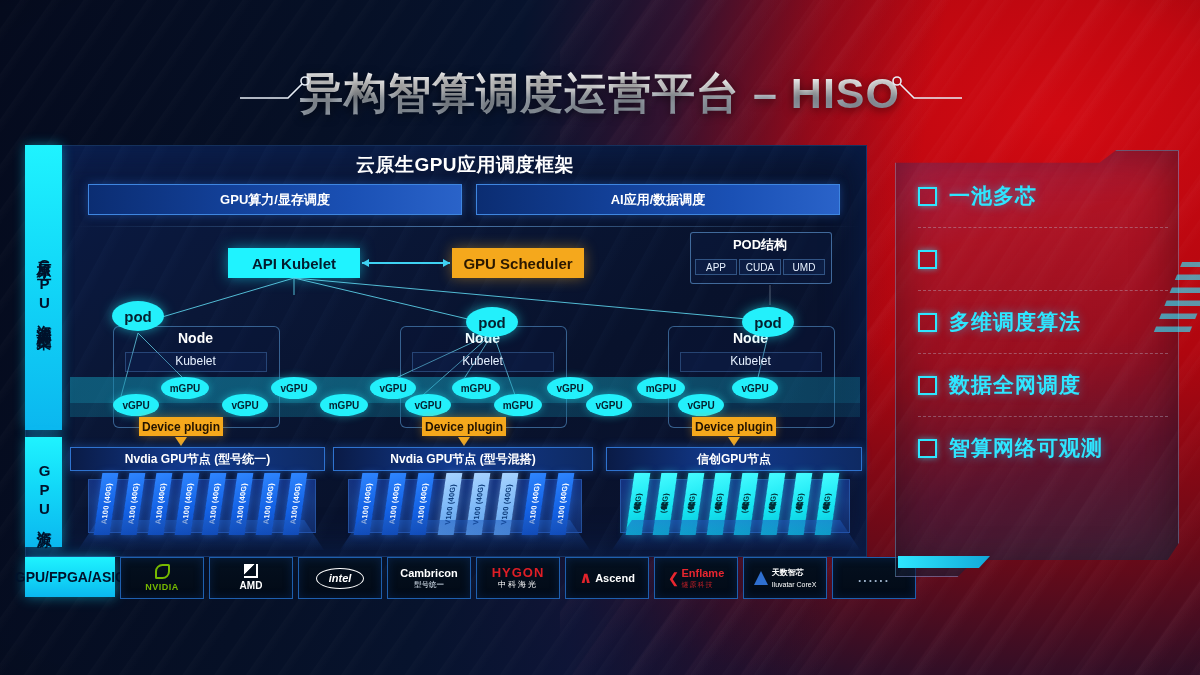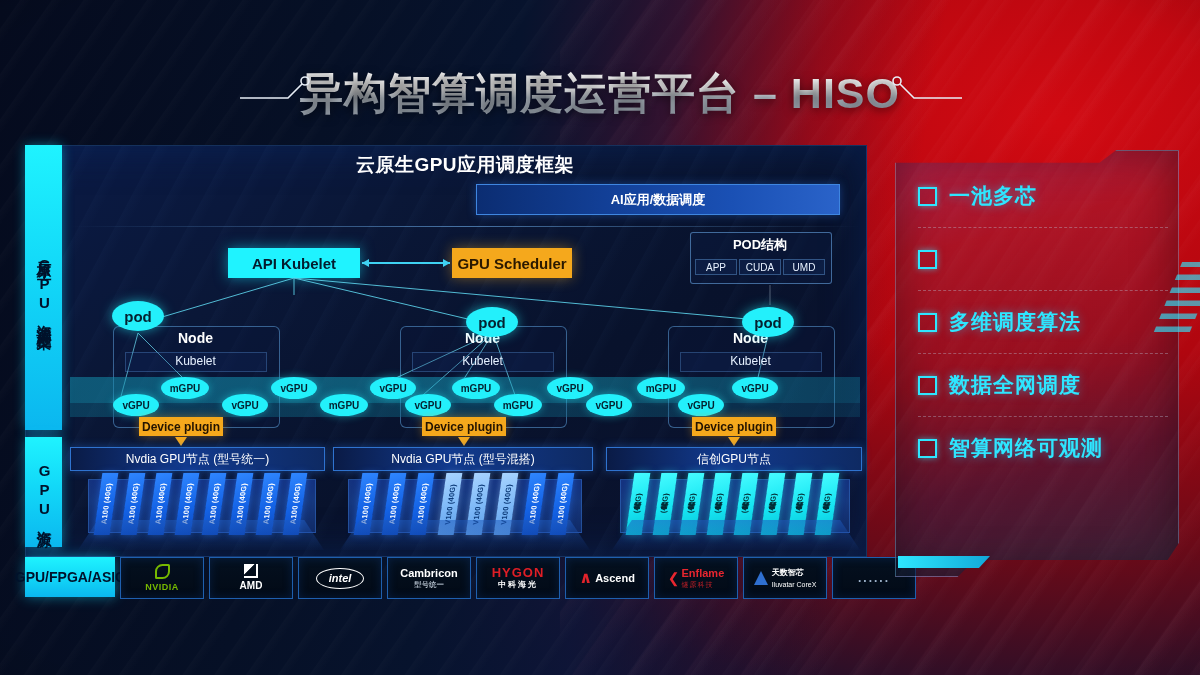--- a/index.html
+++ b/index.html
@@ -111,21 +111,21 @@
     position:absolute;left:70px;top:226px;width:790px;height:1px;
     background:linear-gradient(90deg,rgba(90,160,255,0),rgba(120,190,255,.55),rgba(90,160,255,0));
   }
 
   
   .pill{
     position:absolute;height:30px;display:flex;align-items:center;justify-content:center;
     font-weight:bold;font-size:15px;
   }
   .api{left:228px;top:248px;width:132px;background:#1ff3ff;color:#041c2e;box-shadow:0 0 14px rgba(20,230,255,.5);}
-  .sched{left:452px;top:248px;width:120px;background:#f5a81c;color:#2a1800;box-shadow:0 0 14px rgba(245,170,30,.45);}
+  .sched{left:452px;top:248px;width:132px;background:#f5a81c;color:#2a1800;box-shadow:0 0 14px rgba(245,170,30,.45);}
 
   .arrow-h{
     position:absolute;left:362px;top:262px;width:88px;height:2px;background:#3fd2f2;
   }
   .arrow-h:before,.arrow-h:after{
     content:"";position:absolute;top:-3px;width:0;height:0;
     border-top:4px solid transparent;border-bottom:4px solid transparent;
   }
   .arrow-h:before{left:0;border-right:7px solid #3fd2f2;}
   .arrow-h:after{right:0;border-left:7px solid #3fd2f2;}
@@ -201,21 +201,21 @@
     border-top:9px solid #f5a81c;
   }
 
   svg.links{position:absolute;left:0;top:0;width:840px;height:410px;pointer-events:none;}
 
   
   .gburst{
     position:absolute;top:447px;height:22px;
     background:linear-gradient(90deg,#0a1b46 0%,#123a8e 45%,#0e2a63 100%);
     border:1px solid #2f73cf;
-    color:#ffffff;font-size:12px;font-weight:normal;
+    color:#ffffff;font-size:12px;font-weight:bold;
     display:flex;align-items:center;justify-content:center;
     box-shadow:0 0 10px rgba(40,110,220,.45);
   }
   .gb-1{left:70px;width:253px;}
   .gb-2{left:333px;width:258px;}
   .gb-3{left:606px;width:254px;}
 
   .tray{
     position:absolute;top:479px;height:52px;
     background:linear-gradient(180deg,#14327f 0%,#16387f 40%,#102a66 100%);
@@ -259,21 +259,21 @@
     box-shadow:inset 0 0 10px rgba(20,70,150,.3);overflow:hidden;
   }
   .logo-main{font-size:11px;font-weight:bold;line-height:12px;white-space:nowrap;}
   .logo-sub{font-size:7px;line-height:9px;white-space:nowrap;margin-top:1px;}
   .l-nvidia .logo-main{color:#76b900;font-size:9px;letter-spacing:.5px;}
   .l-amd .logo-main{color:#ffffff;font-size:10px;}
   .l-intel .logo-main{color:#ffffff;font-size:11px;font-style:italic;}
   .l-camb .logo-main{color:#ffffff;font-size:11px;}
   .l-camb .logo-sub{color:#dce8f5;font-size:7.5px;}
   .l-hygon .logo-main{color:#e01e26;font-size:13px;letter-spacing:1px;}
-  .l-hygon .logo-sub{color:#ffffff;font-size:8px;letter-spacing:2px;font-weight:bold;}
+  .l-hygon .logo-sub{color:#ffffff;font-size:8px;letter-spacing:2px;}
   .l-ascend .logo-main{color:#ffffff;font-size:11px;}
   .l-enflame .logo-main{color:#e8262f;font-size:11px;}
   .l-enflame .logo-sub{color:#c21f27;font-size:7px;letter-spacing:1px;}
   .l-ilu .logo-main{color:#ffffff;font-size:8px;}
   .l-ilu .logo-sub{color:#ffffff;font-size:7px;}
   .l-dots .logo-main{color:#9fb4cc;font-size:12px;letter-spacing:2px;}
 
   .nv-eye{width:11px;height:11px;border:2px solid #76b900;border-radius:50% 10% 50% 10%;margin-bottom:2px;}
   .amd-mark{
     width:12px;height:12px;margin-bottom:2px;
@@ -367,20 +367,21 @@
 
   <div class="tab tab-1">云原生GPU资源调度框架</div>
   <div class="tab tab-2">GPU资源</div>
   <div class="tab-3">
     <span>GPU/FPGA</span>
       <br>
     <span>/ASIC</span>
   </div>
 
   <div class="sec-title">云原生GPU应用调度框架</div>
+  <div class="hbar hbar-1">GPU算力/显存调度</div>
   <div class="hbar hbar-2">AI应用/数据调度</div>
   <div class="divider"></div>
 
   <div class="pill api">API Kubelet</div>
   <div class="pill sched">GPU Scheduler</div>
   <div class="arrow-h"></div>
 
   <div class="podbox"></div>
   <div class="podbox-title">POD结构</div>
   <div class="podrow">

